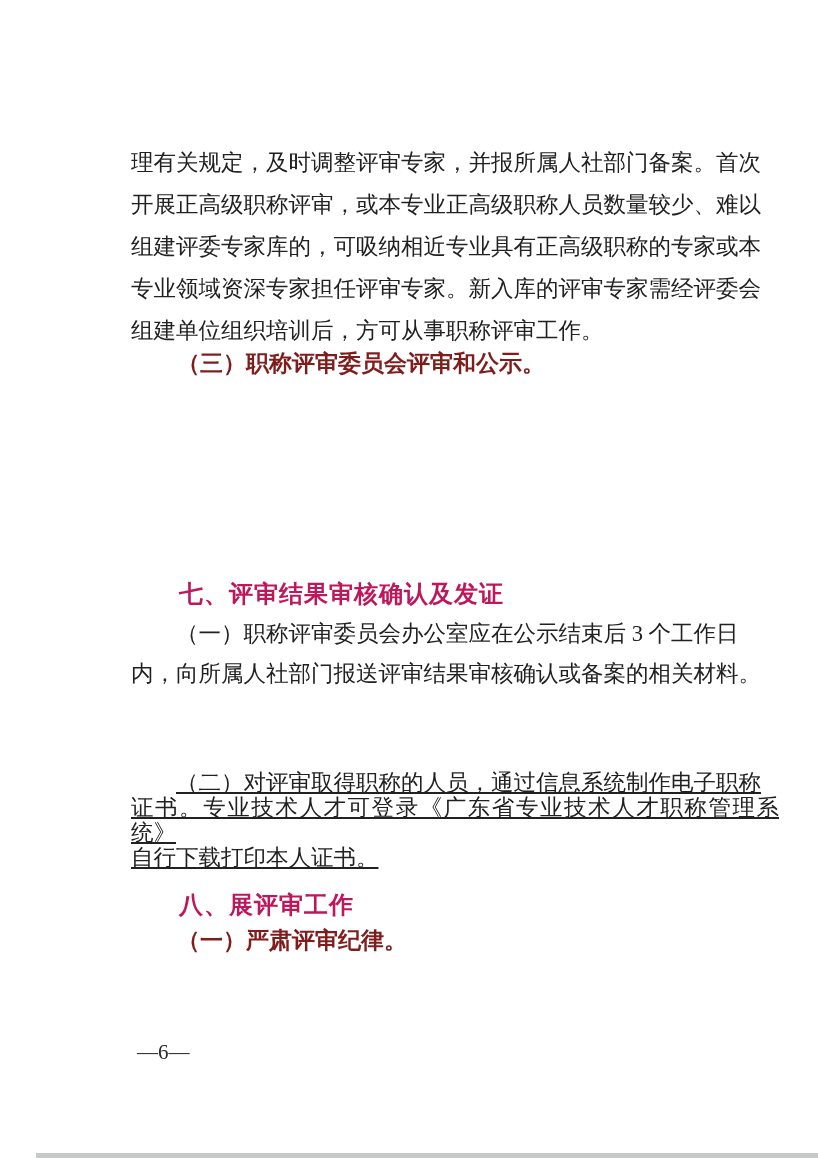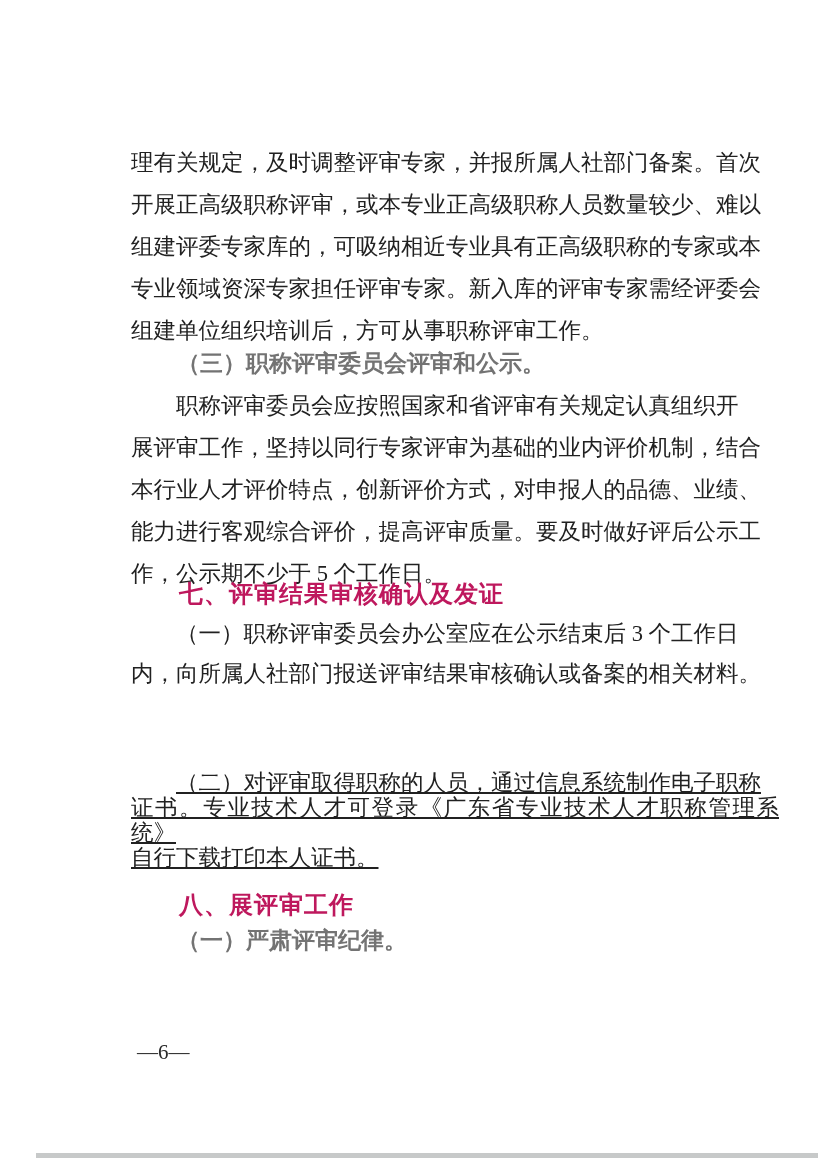--- a/index.html
+++ b/index.html
@@ -48,21 +48,21 @@
     font-weight: 400;
   }
   .lh42 { line-height: 42px; }
   .lh40 { line-height: 40px; }
   .lh38 { line-height: 25px; text-decoration: underline; }
   .indent { text-indent: 2em; }
   .h-kai {
     font-size: 23px;
     line-height: 32px;
     font-weight: 700;
-    color: #737373;
+    color: #7f1d1d;
     font-family: "Liberation Serif", "DejaVu Serif", serif;
   }
   .h-hei {
     font-size: 24px;
     line-height: 32px;
     font-weight: 700;
     color: #be185d;
     font-family: "Liberation Sans", "DejaVu Sans", sans-serif;
     letter-spacing: 1px;
   }
@@ -82,25 +82,20 @@
 <div class="page">
 
   <div class="block body-text lh42" style="top:142px;">理有关规定，及时调整评审专家，并报所属人社部门备案。首次
 开展正高级职称评审，或本专业正高级职称人员数量较少、难以
 组建评委专家库的，可吸纳相近专业具有正高级职称的专家或本
 专业领域资深专家担任评审专家。新入库的评审专家需经评委会
 组建单位组织培训后，方可从事职称评审工作。</div>
 
   <div class="block h-kai indent" style="top:348px;">（三）职称评审委员会评审和公示。</div>
 
-  <div class="block body-text lh42 indent" style="top:385px;">职称评审委员会应按照国家和省评审有关规定认真组织开
-展评审工作，坚持以同行专家评审为基础的业内评价机制，结合
-本行业人才评价特点，创新评价方式，对申报人的品德、业绩、
-能力进行客观综合评价，提高评审质量。要及时做好评后公示工
-作，公示期不少于 5 个工作日。</div>
 
   <div class="block h-hei indent" style="top:578px;">七、评审结果审核确认及发证</div>
 
   <div class="block body-text lh40 indent" style="top:614px;">（一）职称评审委员会办公室应在公示结束后 3 个工作日
 内，向所属人社部门报送评审结果审核确认或备案的相关材料。</div>
 
 
   <div class="block body-text lh38 indent" style="top:770px;">（二）对评审取得职称的人员，通过信息系统制作电子职称
 证书。专业技术人才可登录《广东省专业技术人才职称管理系统》
 自行下载打印本人证书。</div>

